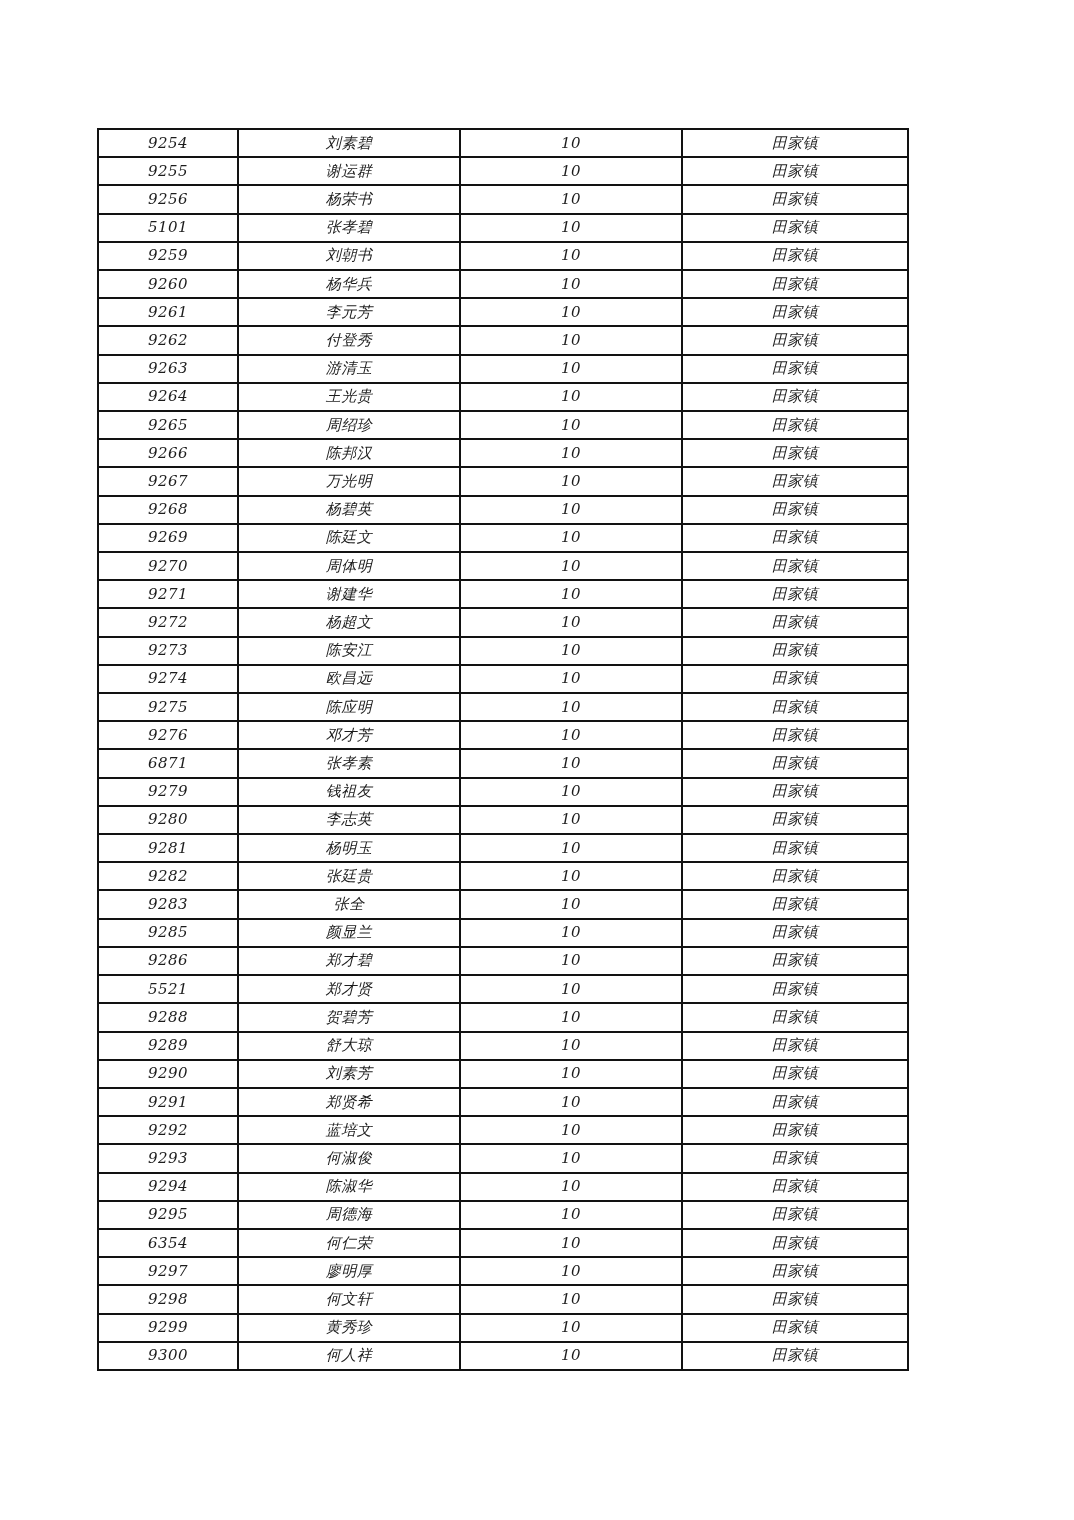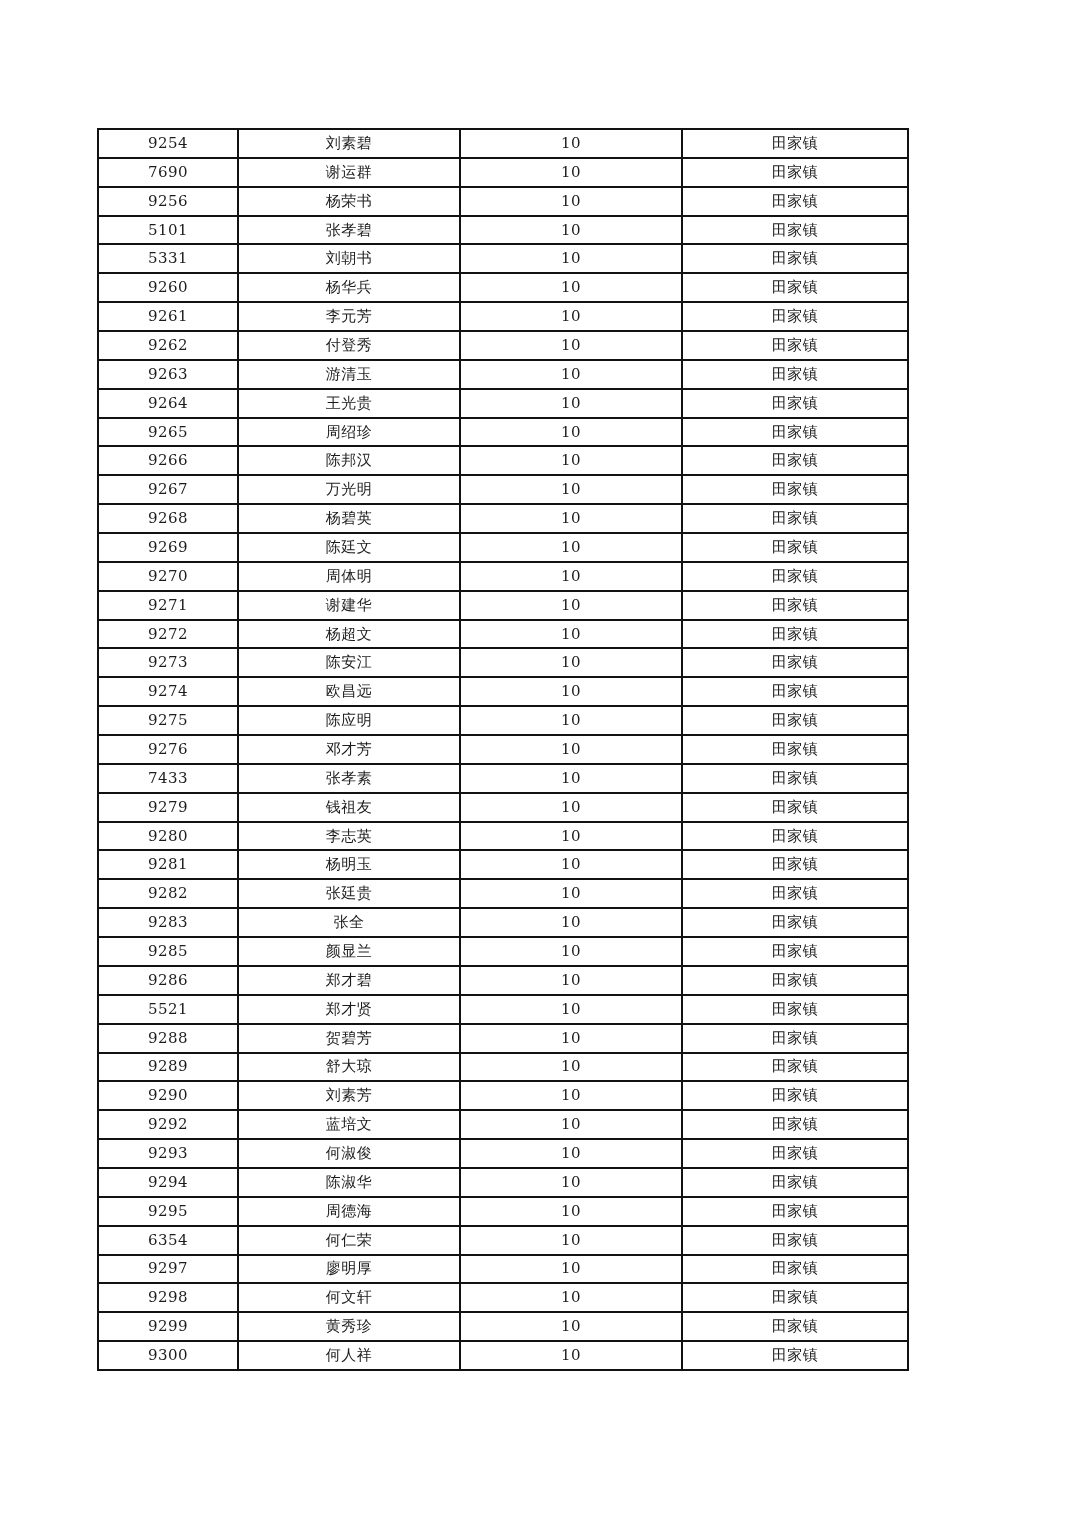--- a/index.html
+++ b/index.html
@@ -15,20 +15,21 @@
     overflow: hidden;
   }
   table.data-table {
     position: absolute;
     left: 97px;
     top: 128px;
     width: 810px;
     height: 1243px;
     border-collapse: collapse;
     table-layout: fixed;
+    font-style: italic;
   }
   table.data-table td {
     border: 2px solid #121212;
     text-align: center;
     vertical-align: middle;
     font-size: 15px;
     color: #1c1c1c;
     padding: 0;
     line-height: 1;
     letter-spacing: 0.5px;
@@ -48,39 +49,39 @@
       <col id="col-town" style="width: 226px;">
     </colgroup>
     <tbody id="table-body">
         <tr>
           <td>9254</td>
           <td>刘素碧</td>
           <td>10</td>
           <td>田家镇</td>
         </tr>
         <tr>
-          <td>7690</td>
+          <td>9255</td>
           <td>谢运群</td>
           <td>10</td>
           <td>田家镇</td>
         </tr>
         <tr>
           <td>9256</td>
           <td>杨荣书</td>
           <td>10</td>
           <td>田家镇</td>
         </tr>
         <tr>
           <td>5101</td>
           <td>张孝碧</td>
           <td>10</td>
           <td>田家镇</td>
         </tr>
         <tr>
-          <td>5331</td>
+          <td>9259</td>
           <td>刘朝书</td>
           <td>10</td>
           <td>田家镇</td>
         </tr>
         <tr>
           <td>9260</td>
           <td>杨华兵</td>
           <td>10</td>
           <td>田家镇</td>
         </tr>
@@ -174,21 +175,21 @@
           <td>10</td>
           <td>田家镇</td>
         </tr>
         <tr>
           <td>9276</td>
           <td>邓才芳</td>
           <td>10</td>
           <td>田家镇</td>
         </tr>
         <tr>
-          <td>7433</td>
+          <td>6871</td>
           <td>张孝素</td>
           <td>10</td>
           <td>田家镇</td>
         </tr>
         <tr>
           <td>9279</td>
           <td>钱祖友</td>
           <td>10</td>
           <td>田家镇</td>
         </tr>
@@ -242,20 +243,26 @@
         </tr>
         <tr>
           <td>9289</td>
           <td>舒大琼</td>
           <td>10</td>
           <td>田家镇</td>
         </tr>
         <tr>
           <td>9290</td>
           <td>刘素芳</td>
+          <td>10</td>
+          <td>田家镇</td>
+        </tr>
+        <tr>
+          <td>9291</td>
+          <td>郑贤希</td>
           <td>10</td>
           <td>田家镇</td>
         </tr>
         <tr>
           <td>9292</td>
           <td>蓝培文</td>
           <td>10</td>
           <td>田家镇</td>
         </tr>
         <tr>

